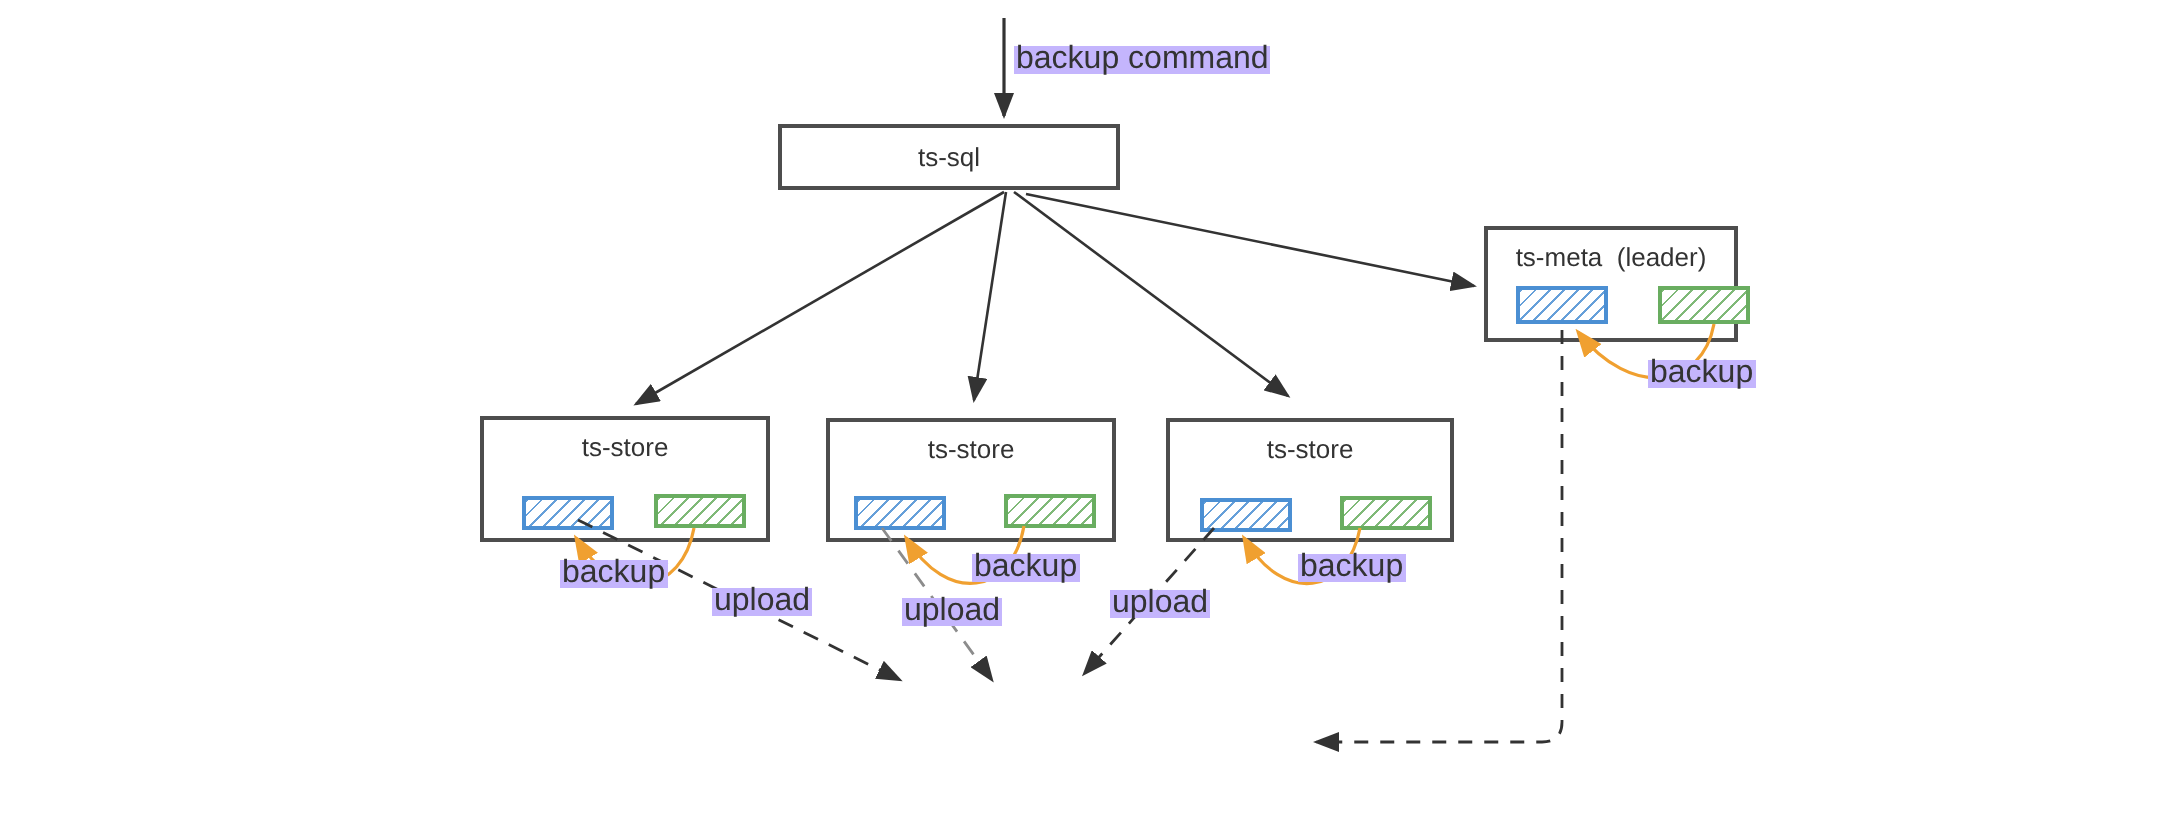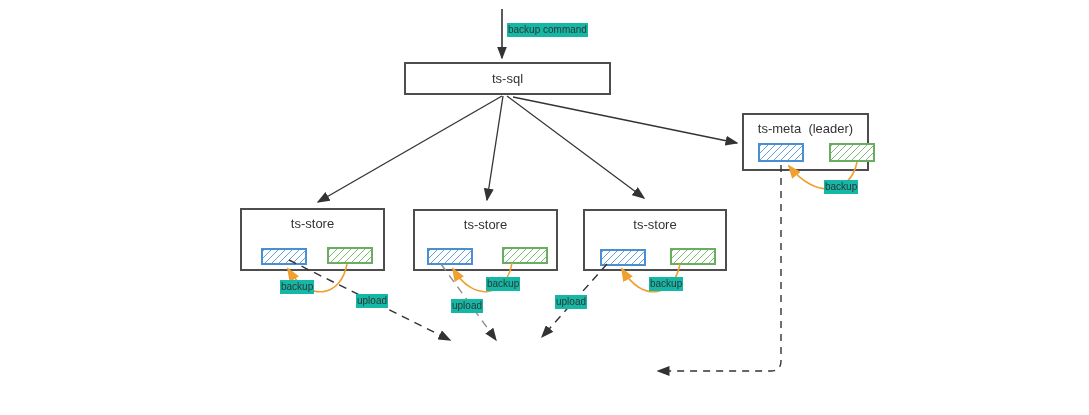--- a/index.html
+++ b/index.html
@@ -39,38 +39,38 @@
       transparent 1px, transparent 5px);
   }
   .hatch.green{
     border:2px solid #69ad60;
     background-image:repeating-linear-gradient(135deg,
       rgba(105,173,96,.85) 0px, rgba(105,173,96,.85) 1px,
       transparent 1px, transparent 5px);
   }
   .edge-label{
     position:absolute;
-    font-size:10px;
+    font-size:16px;
     line-height:14px;
     color:#333;
-    background:#14b8a6;
+    background:#c4b5fd;
     padding:0 1px;
     white-space:nowrap;
   }
   svg.overlay{
     position:absolute;left:0;top:0;
     pointer-events:none;
   }
 </style>
 </head>
 <body>
 
 <div id="canvas">
 
-  <div class="node" style="left:404px;top:62px;width:207px;height:33px">
+  <div class="node" style="left:389px;top:62px;width:171px;height:33px">
     <span class="title-center">ts-sql</span>
   </div>
 
   <div class="node" style="left:240px;top:208px;width:145px;height:63px">
     <span class="title-top">ts-store</span>
     <div class="hatch blue" style="left:19px;top:38px;width:46px;height:17px"></div>
     <div class="hatch green" style="left:85px;top:37px;width:46px;height:17px"></div>
   </div>
 
   <div class="node" style="left:413px;top:209px;width:145px;height:62px">

